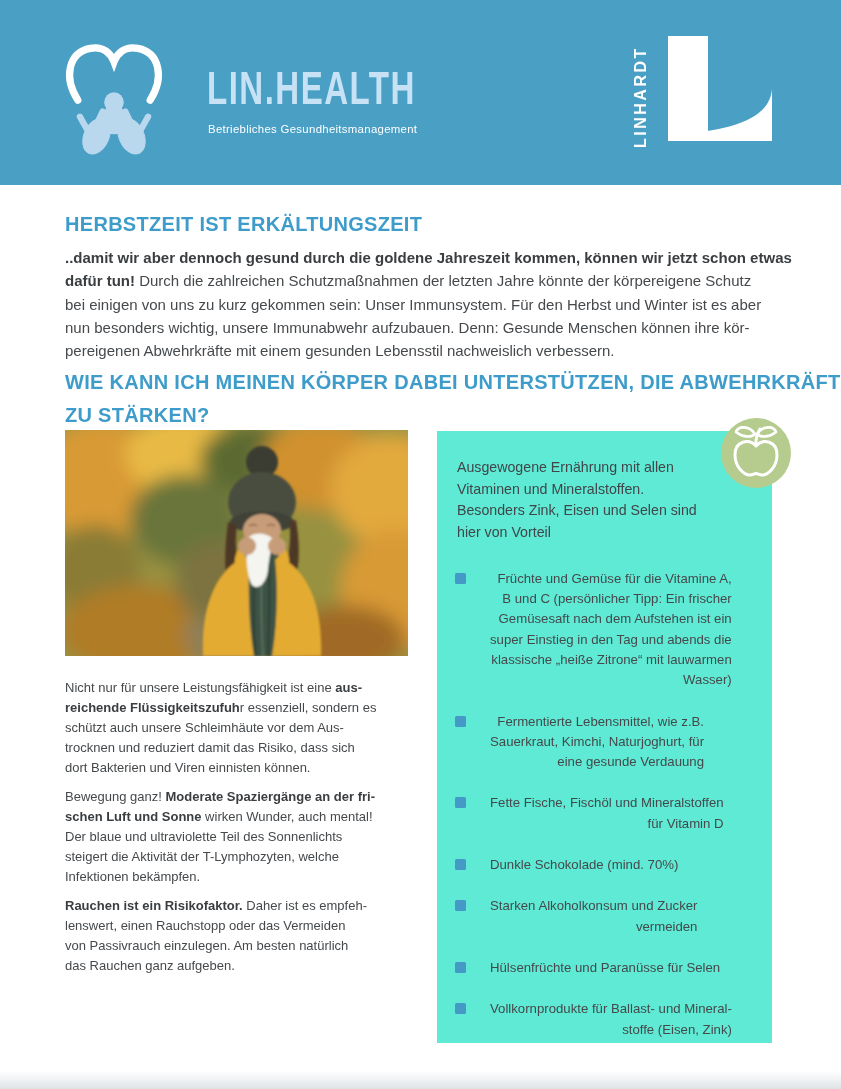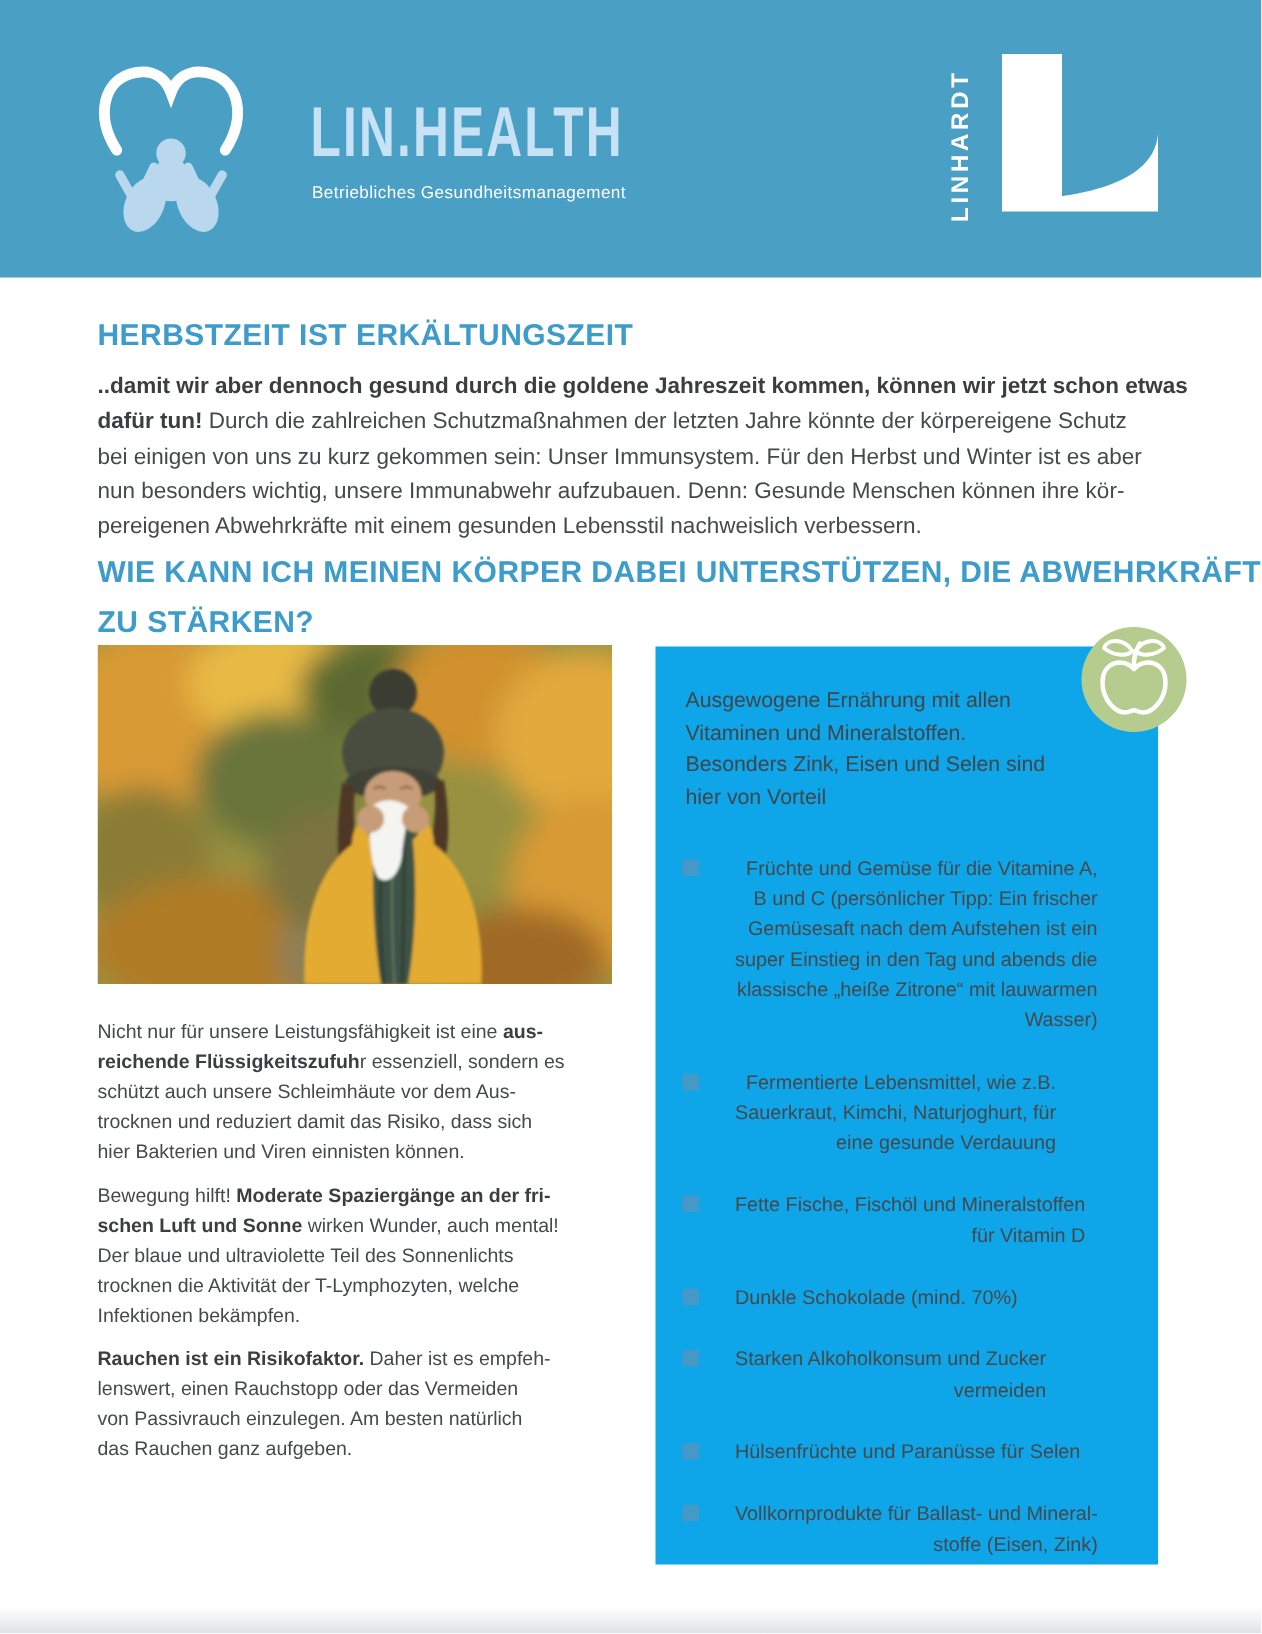--- a/index.html
+++ b/index.html
@@ -36,21 +36,21 @@
   }
   .bold, b{font-weight:700;color:#3a3e41;}
   
   .photo{position:absolute;left:65px;top:430px;width:343px;height:226px;overflow:hidden;}
   
   .leftcol{position:absolute;left:65px;top:678px;width:372px;color:#45494c;}
   .leftcol p{margin:0 0 9px 0;font-size:13px;line-height:20px;white-space:pre;}
   
   .infobox{
     position:absolute;left:437px;top:431px;width:335px;height:612px;
-    background:#0ea5e9;
+    background:#5eead4;
   }
   .infobox-intro{
     margin:26px 0 0 20px;font-size:14.2px;line-height:21.7px;color:#40464a;white-space:pre;
   }
   .bullets{margin:25px 0 0 18px;text-align:right;}
   .bullet-item{display:flex;align-items:flex-start;margin-bottom:21px;}
   .bullet-square{
     flex:0 0 auto;width:11px;height:11px;margin:4px 24px 0 0;background:#4599c6;border-radius:1.5px;
   }
   .bullet-text{font-size:13.2px;line-height:20.3px;color:#45494c;white-space:pre;}
@@ -159,25 +159,25 @@
         <circle cx="212" cy="116" r="9" fill="#c79c78"></circle>
       </g>
     </svg>
   </div>
 
   <div class="leftcol">
     <p><span>Nicht nur für unsere Leistungsfähigkeit ist eine </span><span class="bold">aus-
 reichende Flüssigkeitszufuh</span><span>r essenziell, sondern es
 schützt auch unsere Schleimhäute vor dem Aus-
 trocknen und reduziert damit das Risiko, dass sich
-hier Bakterien und Viren einnisten können.</span></p>
-    <p><span>Bewegung hilft! </span><span class="bold">Moderate Spaziergänge an der fri-
+dort Bakterien und Viren einnisten können.</span></p>
+    <p><span>Bewegung ganz! </span><span class="bold">Moderate Spaziergänge an der fri-
 schen Luft und Sonne</span><span> wirken Wunder, auch mental!
 Der blaue und ultraviolette Teil des Sonnenlichts
-trocknen die Aktivität der T-Lymphozyten, welche
+steigert die Aktivität der T-Lymphozyten, welche
 Infektionen bekämpfen.</span></p>
     <p><span class="bold">Rauchen ist ein Risikofaktor.</span><span> Daher ist es empfeh-
 lenswert, einen Rauchstopp oder das Vermeiden
 von Passivrauch einzulegen. Am besten natürlich
 das Rauchen ganz aufgeben.</span></p>
   </div>
 
   <div class="infobox">
     <div class="infobox-intro">Ausgewogene Ernährung mit allen
 Vitaminen und Mineralstoffen.

